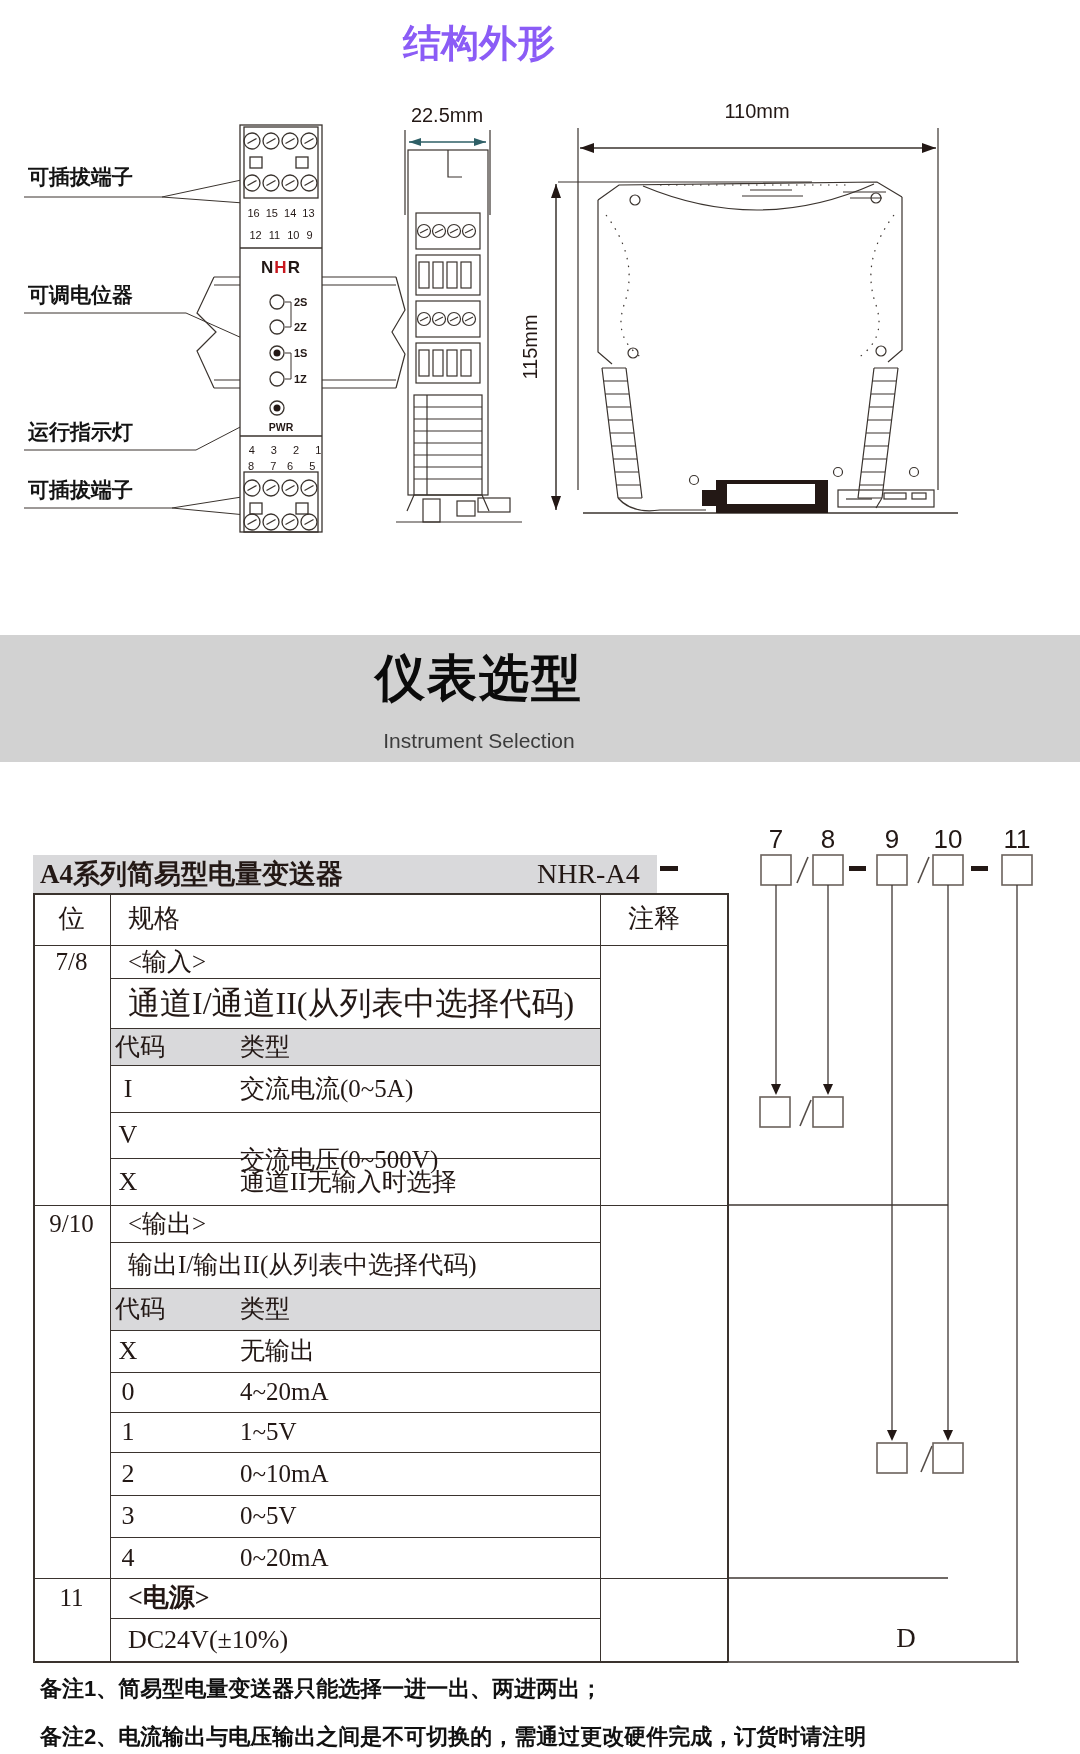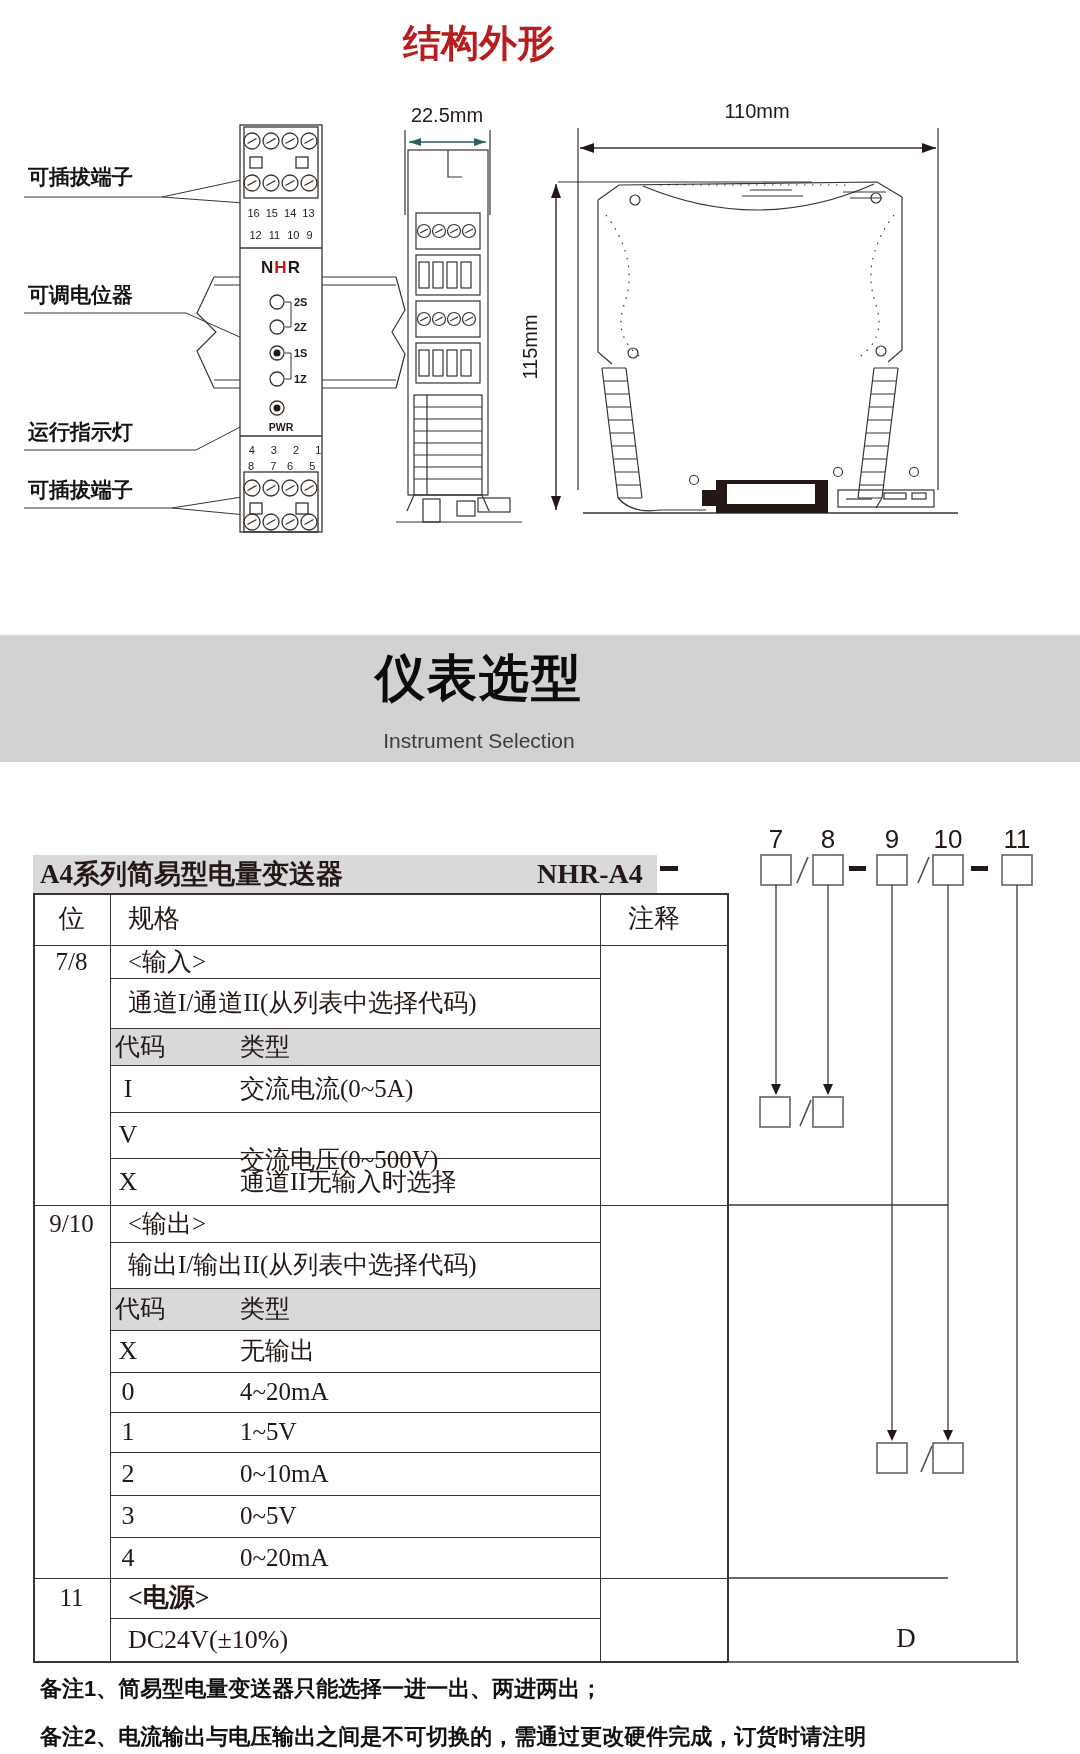--- a/index.html
+++ b/index.html
@@ -15,21 +15,21 @@
   #draw .dimtx{font-size:20px;}
   .grayrow{position:absolute;background:#d9d9db;}
   .note{position:absolute;left:40px;font-weight:bold;font-size:22px;color:#111;white-space:nowrap;}
   .biglabel{position:absolute;left:28px;font-weight:bold;font-size:21px;color:#141414;white-space:nowrap;}
 </style>
 </head>
 <body>
 
 <div id="page">
 
-  <div class="abs ctr" style="left:0;top:18px;width:958px;font-size:38px;font-weight:bold;color:#b91c1c;">结构外形</div>
+  <div class="abs ctr" style="left:0;top:18px;width:958px;font-size:38px;font-weight:bold;color:#8b5cf6;">结构外形</div>
 
   <div class="biglabel" style="top:163px">可插拔端子</div>
   <div class="biglabel" style="top:281px">可调电位器</div>
   <div class="biglabel" style="top:418px">运行指示灯</div>
   <div class="biglabel" style="top:476px">可插拔端子</div>
 
   <svg id="draw" class="abs" style="left:0;top:70px;" width="1080" height="566" viewBox="0 0 1080 566">
     <defs>
       <g id="screw">
           <circle cx="0" cy="0" r="8"></circle>
@@ -254,21 +254,21 @@
       <path d="M887,668 H897 L892,679 Z"></path>
       <path d="M943,668 H953 L948,679 Z"></path>
     </g>
     <text x="906" y="885" text-anchor="middle" style="font-family:'Liberation Serif','DejaVu Serif',serif;font-size:27px;">D</text>
   </svg>
 
   <div class="abs" style="left:33px;top:855px;width:696px;height:810px;">
 
     <div class="abs" style="left:0;top:0;width:624px;height:38px;background:#d9d9db;"></div>
     <div class="cell ser" style="left:7px;top:2px;font-size:27px;font-weight:600;line-height:34px;">A4系列简易型电量变送器</div>
-    <div class="cell ser" style="left:504px;top:0;font-size:28px;font-weight:bold;line-height:38px;">NHR-A4</div>
+    <div class="cell ser" style="left:504px;top:0;font-size:28px;font-weight:normal;line-height:38px;">NHR-A4</div>
 
     <div class="grayrow" style="left:77px;top:173px;width:490px;height:37px;"></div>
     <div class="grayrow" style="left:77px;top:433px;width:490px;height:42px;"></div>
 
     <div class="hl" style="left:0;top:38px;width:695px;height:1.5px;"></div>
     <div class="hl" style="left:0;top:90px;width:695px;"></div>
     <div class="hl" style="left:0;top:350px;width:695px;"></div>
     <div class="hl" style="left:0;top:723px;width:695px;"></div>
     <div class="hl" style="left:0;top:806px;width:695px;height:1.5px;"></div>
     <div class="vl" style="left:0;top:38px;height:769px;width:1.5px;"></div>
@@ -290,21 +290,21 @@
     <div class="hl" style="left:77px;top:640px;width:490px;"></div>
     <div class="hl" style="left:77px;top:682px;width:490px;"></div>
     <div class="hl" style="left:77px;top:763px;width:490px;"></div>
 
     <div class="cell ser ctr" style="left:0;top:38px;width:77px;line-height:52px;font-size:26px;">位</div>
     <div class="cell ser" style="left:95px;top:38px;line-height:52px;font-size:26px;">规格</div>
     <div class="cell ser ctr" style="left:567px;top:38px;width:108px;line-height:52px;font-size:26px;">注释</div>
 
     <div class="cell ser ctr" style="left:0;top:90px;width:77px;line-height:33px;font-size:25px;">7/8</div>
     <div class="cell ser" style="left:95px;top:90px;line-height:33px;font-size:25px;">&lt;输入&gt;</div>
-    <div class="cell ser" style="left:95px;top:123px;line-height:50px;font-size:25px;">通道I/通道II(从列表中选择代码)</div>
+    <div class="cell ser" style="left:95px;top:123px;line-height:50px;font-size:32px;">通道I/通道II(从列表中选择代码)</div>
     <div class="cell ser" style="left:82px;top:173px;line-height:37px;font-size:25px;">代码</div>
     <div class="cell ser" style="left:207px;top:173px;line-height:37px;font-size:25px;">类型</div>
     <div class="cell ser ctr" style="left:70px;top:210px;width:50px;line-height:47px;font-size:26px;">I</div>
     <div class="cell ser" style="left:207px;top:210px;line-height:47px;font-size:25px;">交流电流(0~5A)</div>
     <div class="cell ser ctr" style="left:70px;top:257px;width:50px;line-height:46px;font-size:26px;">V</div>
     <div class="cell ser" style="left:207px;top:257px;line-height:46px;font-size:25px;margin-top:25px;">交流电压(0~500V)</div>
     <div class="cell ser ctr" style="left:70px;top:303px;width:50px;line-height:47px;font-size:26px;">X</div>
     <div class="cell ser" style="left:207px;top:303px;line-height:47px;font-size:25px;">通道II无输入时选择</div>
 
     <div class="cell ser ctr" style="left:0;top:350px;width:77px;line-height:37px;font-size:25px;">9/10</div>

